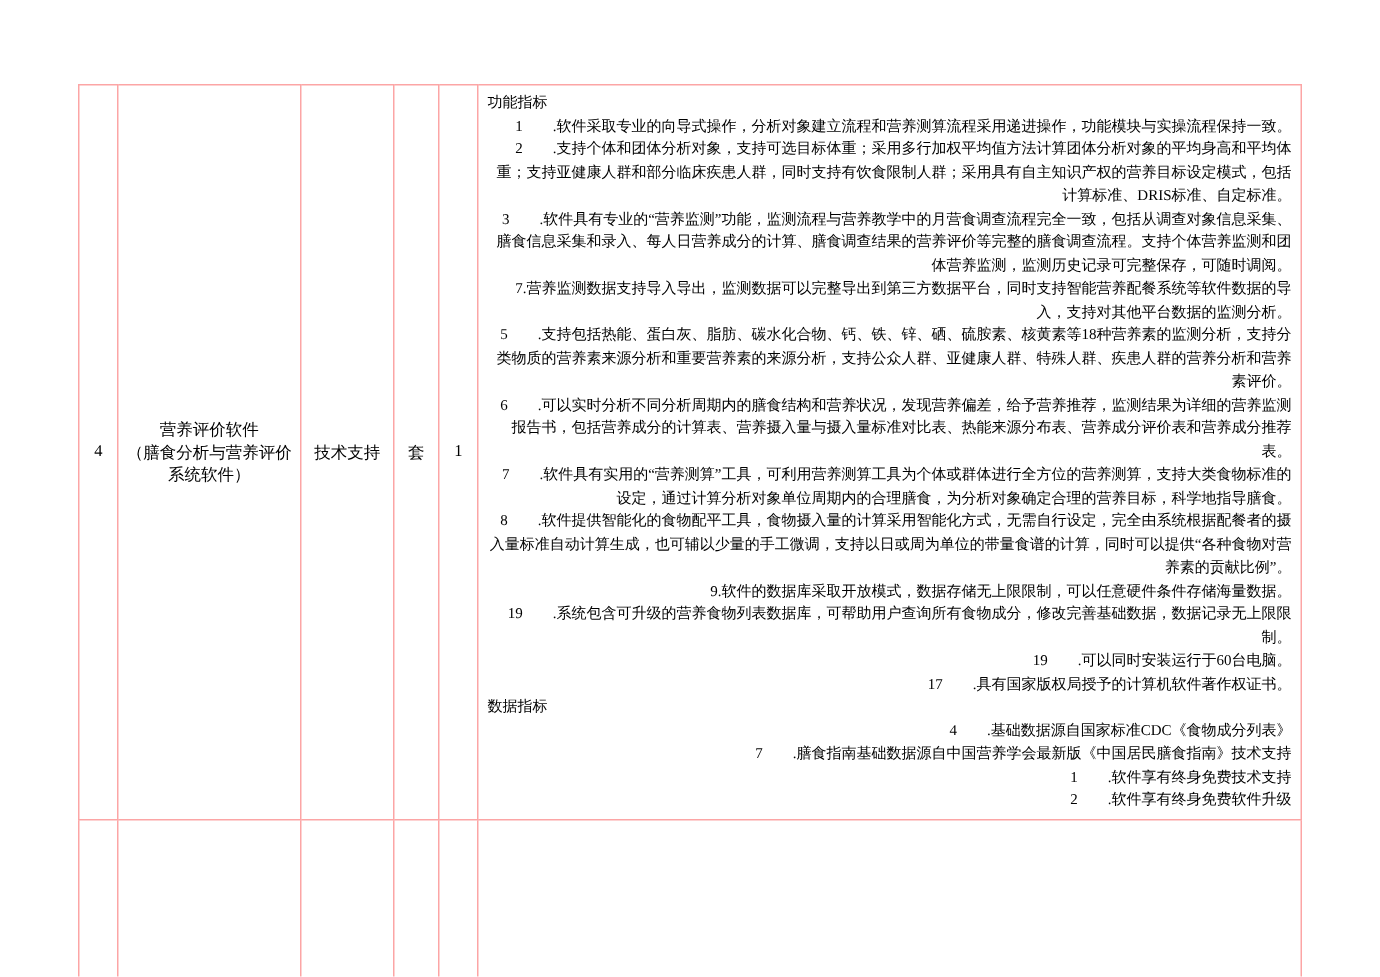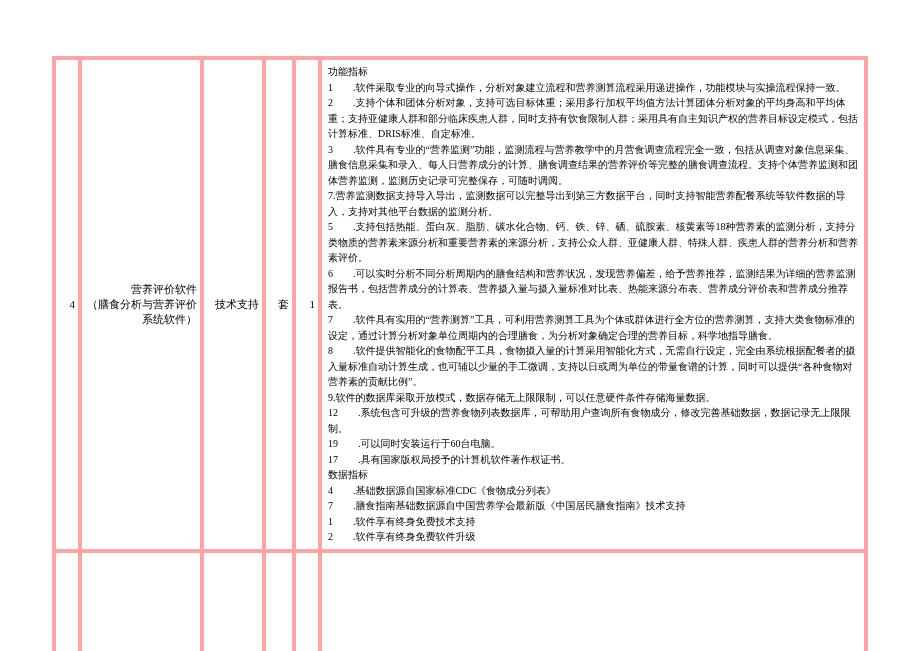--- a/index.html
+++ b/index.html
@@ -1,22 +1,22 @@
 <!DOCTYPE html>
 <html><head>
   <meta charset="utf-8">
   <style>
     * { box-sizing: border-box; margin: 0; padding: 0; }
     body { background: #fff; font-family: "SimSun", "宋体", serif; font-size: 11px; color: #000; }
     .page { width: 920px; height: 651px; position: relative; padding: 56px 52px 60px 52px; }
     table { border-collapse: collapse; width: 100%; table-layout: fixed; }
-    td { border: 4px solid #fca5a5; vertical-align: middle; padding: 2px 3px; }
-    td.center { text-align: right; }
+    td { border: 1px solid #fca5a5; vertical-align: middle; padding: 2px 3px; }
+    td.center { text-align: center; }
     .details { vertical-align: top; line-height: 1.55; padding: 4px 6px; font-size: 10px; }
-    .details .line { display: block; }
+    .details .line { display: block; text-align: right; }
     .col-idx   { width: 26px; }
     .col-name  { width: 122px; }
     .col-type  { width: 62px; }
     .col-unit  { width: 30px; }
     .col-qty   { width: 26px; }
     .col-detail{ width: auto; }
     .section-title { display: block; }
     .row-bottom td { height: 120px; }
   </style>
 </head>
@@ -44,21 +44,21 @@
         <span class="section-title">功能指标</span>
         <span class="line">1　　.软件采取专业的向导式操作，分析对象建立流程和营养测算流程采用递进操作，功能模块与实操流程保持一致。</span>
         <span class="line">2　　.支持个体和团体分析对象，支持可选目标体重；采用多行加权平均值方法计算团体分析对象的平均身高和平均体重；支持亚健康人群和部分临床疾患人群，同时支持有饮食限制人群；采用具有自主知识产权的营养目标设定模式，包括计算标准、DRIS标准、自定标准。</span>
         <span class="line">3　　.软件具有专业的“营养监测”功能，监测流程与营养教学中的月营食调查流程完全一致，包括从调查对象信息采集、膳食信息采集和录入、每人日营养成分的计算、膳食调查结果的营养评价等完整的膳食调查流程。支持个体营养监测和团体营养监测，监测历史记录可完整保存，可随时调阅。</span>
         <span class="line">7.营养监测数据支持导入导出，监测数据可以完整导出到第三方数据平台，同时支持智能营养配餐系统等软件数据的导入，支持对其他平台数据的监测分析。</span>
         <span class="line">5　　.支持包括热能、蛋白灰、脂肪、碳水化合物、钙、铁、锌、硒、硫胺素、核黄素等18种营养素的监测分析，支持分类物质的营养素来源分析和重要营养素的来源分析，支持公众人群、亚健康人群、特殊人群、疾患人群的营养分析和营养素评价。</span>
         <span class="line">6　　.可以实时分析不同分析周期内的膳食结构和营养状况，发现营养偏差，给予营养推荐，监测结果为详细的营养监测报告书，包括营养成分的计算表、营养摄入量与摄入量标准对比表、热能来源分布表、营养成分评价表和营养成分推荐表。</span>
         <span class="line">7　　.软件具有实用的“营养测算”工具，可利用营养测算工具为个体或群体进行全方位的营养测算，支持大类食物标准的设定，通过计算分析对象单位周期内的合理膳食，为分析对象确定合理的营养目标，科学地指导膳食。</span>
         <span class="line">8　　.软件提供智能化的食物配平工具，食物摄入量的计算采用智能化方式，无需自行设定，完全由系统根据配餐者的摄入量标准自动计算生成，也可辅以少量的手工微调，支持以日或周为单位的带量食谱的计算，同时可以提供“各种食物对营养素的贡献比例”。</span>
         <span class="line">9.软件的数据库采取开放模式，数据存储无上限限制，可以任意硬件条件存储海量数据。</span>
-        <span class="line">12　　.系统包含可升级的营养食物列表数据库，可帮助用户查询所有食物成分，修改完善基础数据，数据记录无上限限制。</span>
+        <span class="line">19　　.系统包含可升级的营养食物列表数据库，可帮助用户查询所有食物成分，修改完善基础数据，数据记录无上限限制。</span>
         <span class="line">19　　.可以同时安装运行于60台电脑。</span>
         <span class="line">17　　.具有国家版权局授予的计算机软件著作权证书。</span>
         <span class="section-title">数据指标</span>
         <span class="line">4　　.基础数据源自国家标准CDC《食物成分列表》</span>
         <span class="line">7　　.膳食指南基础数据源自中国营养学会最新版《中国居民膳食指南》技术支持</span>
         <span class="line">1　　.软件享有终身免费技术支持</span>
         <span class="line">2　　.软件享有终身免费软件升级</span>
       </td>
     </tr>
     <tr class="row-bottom">

